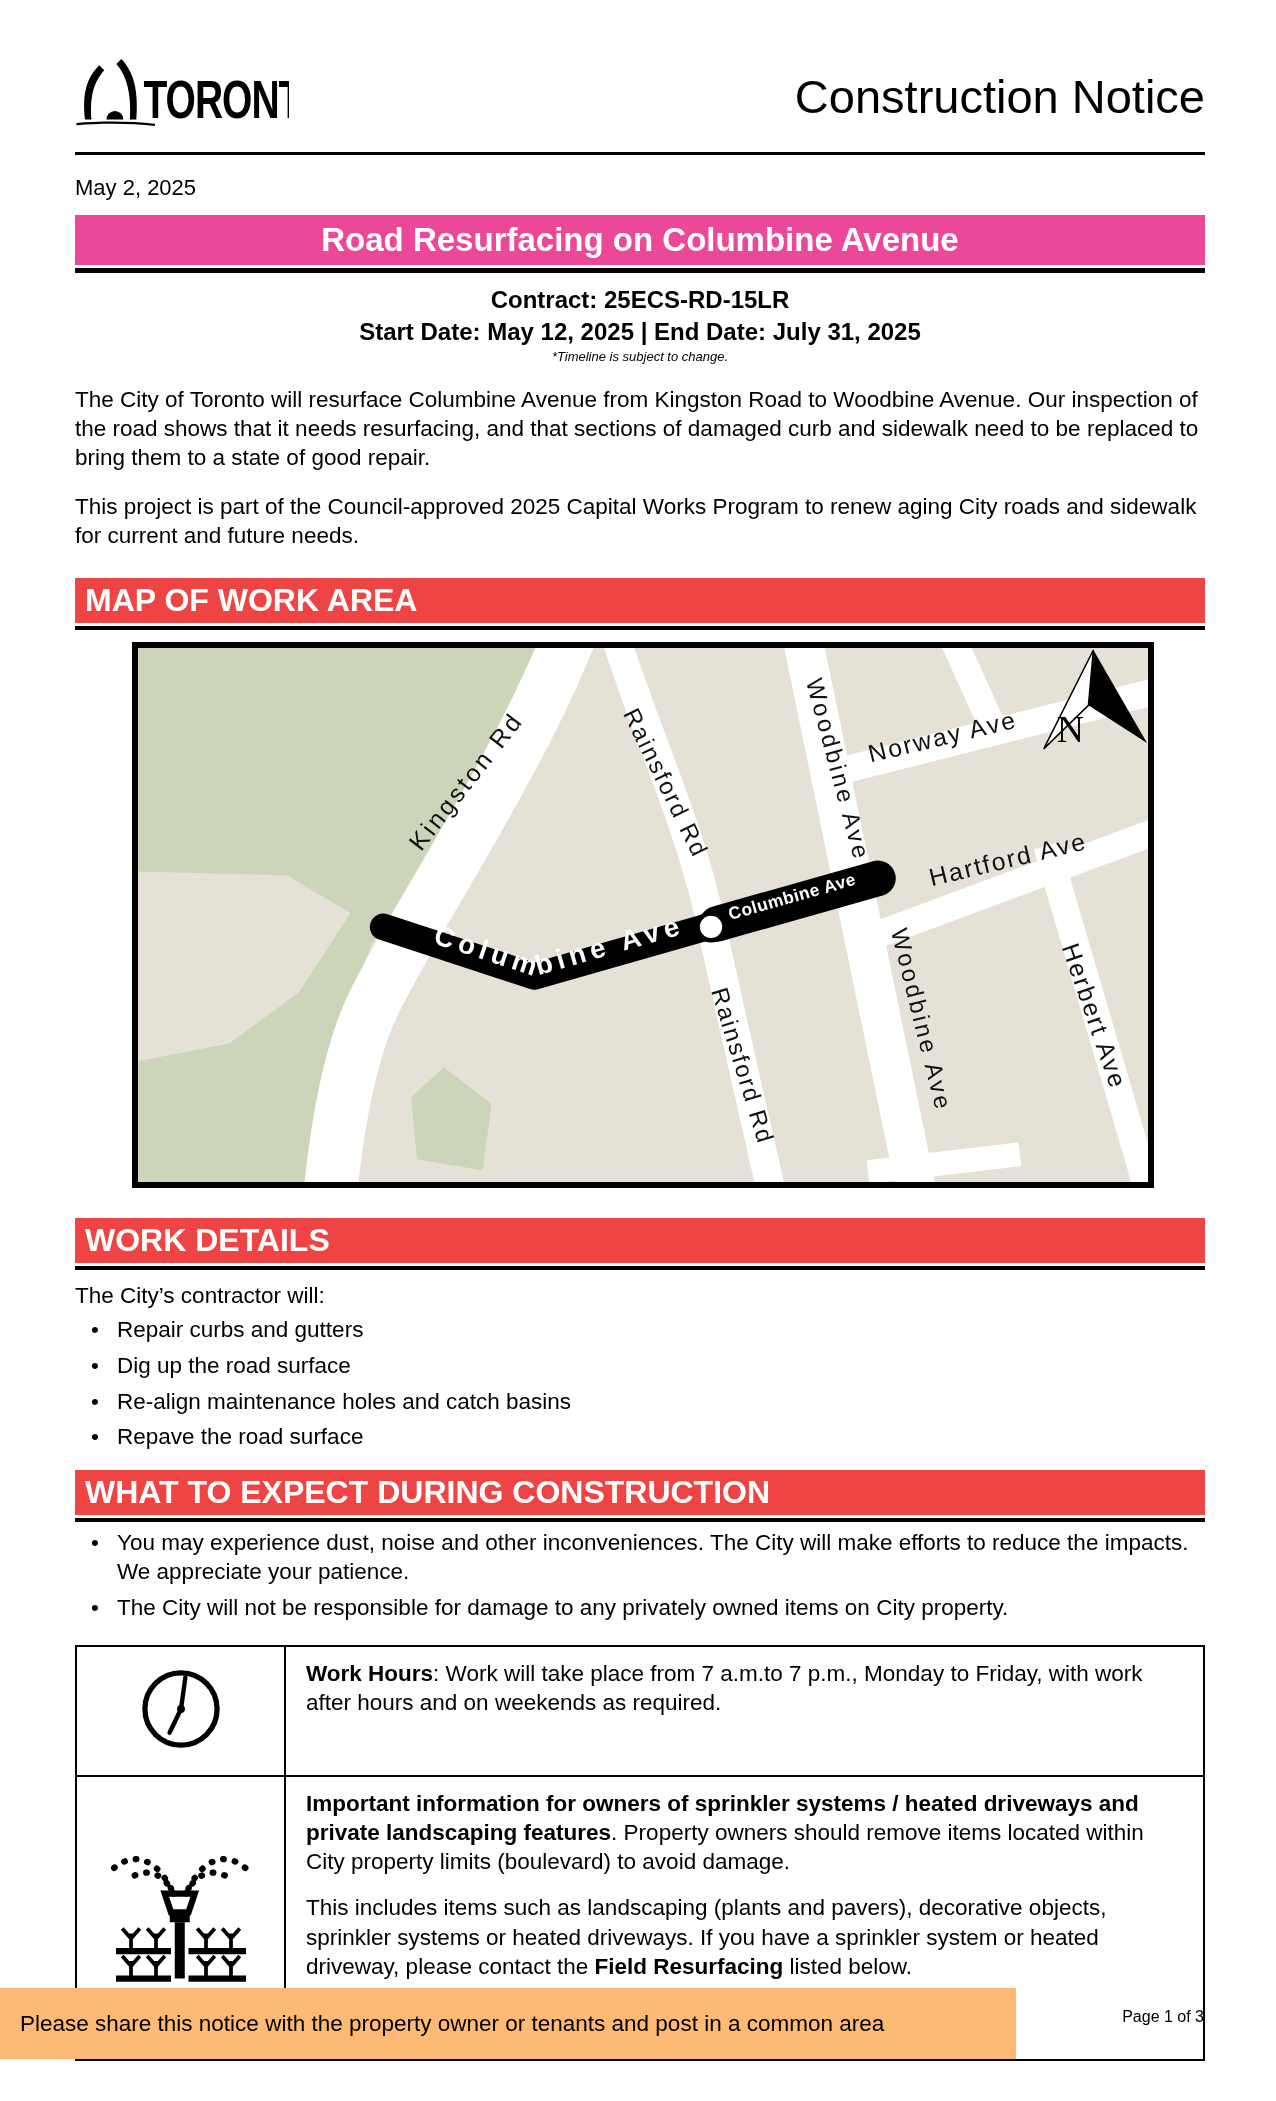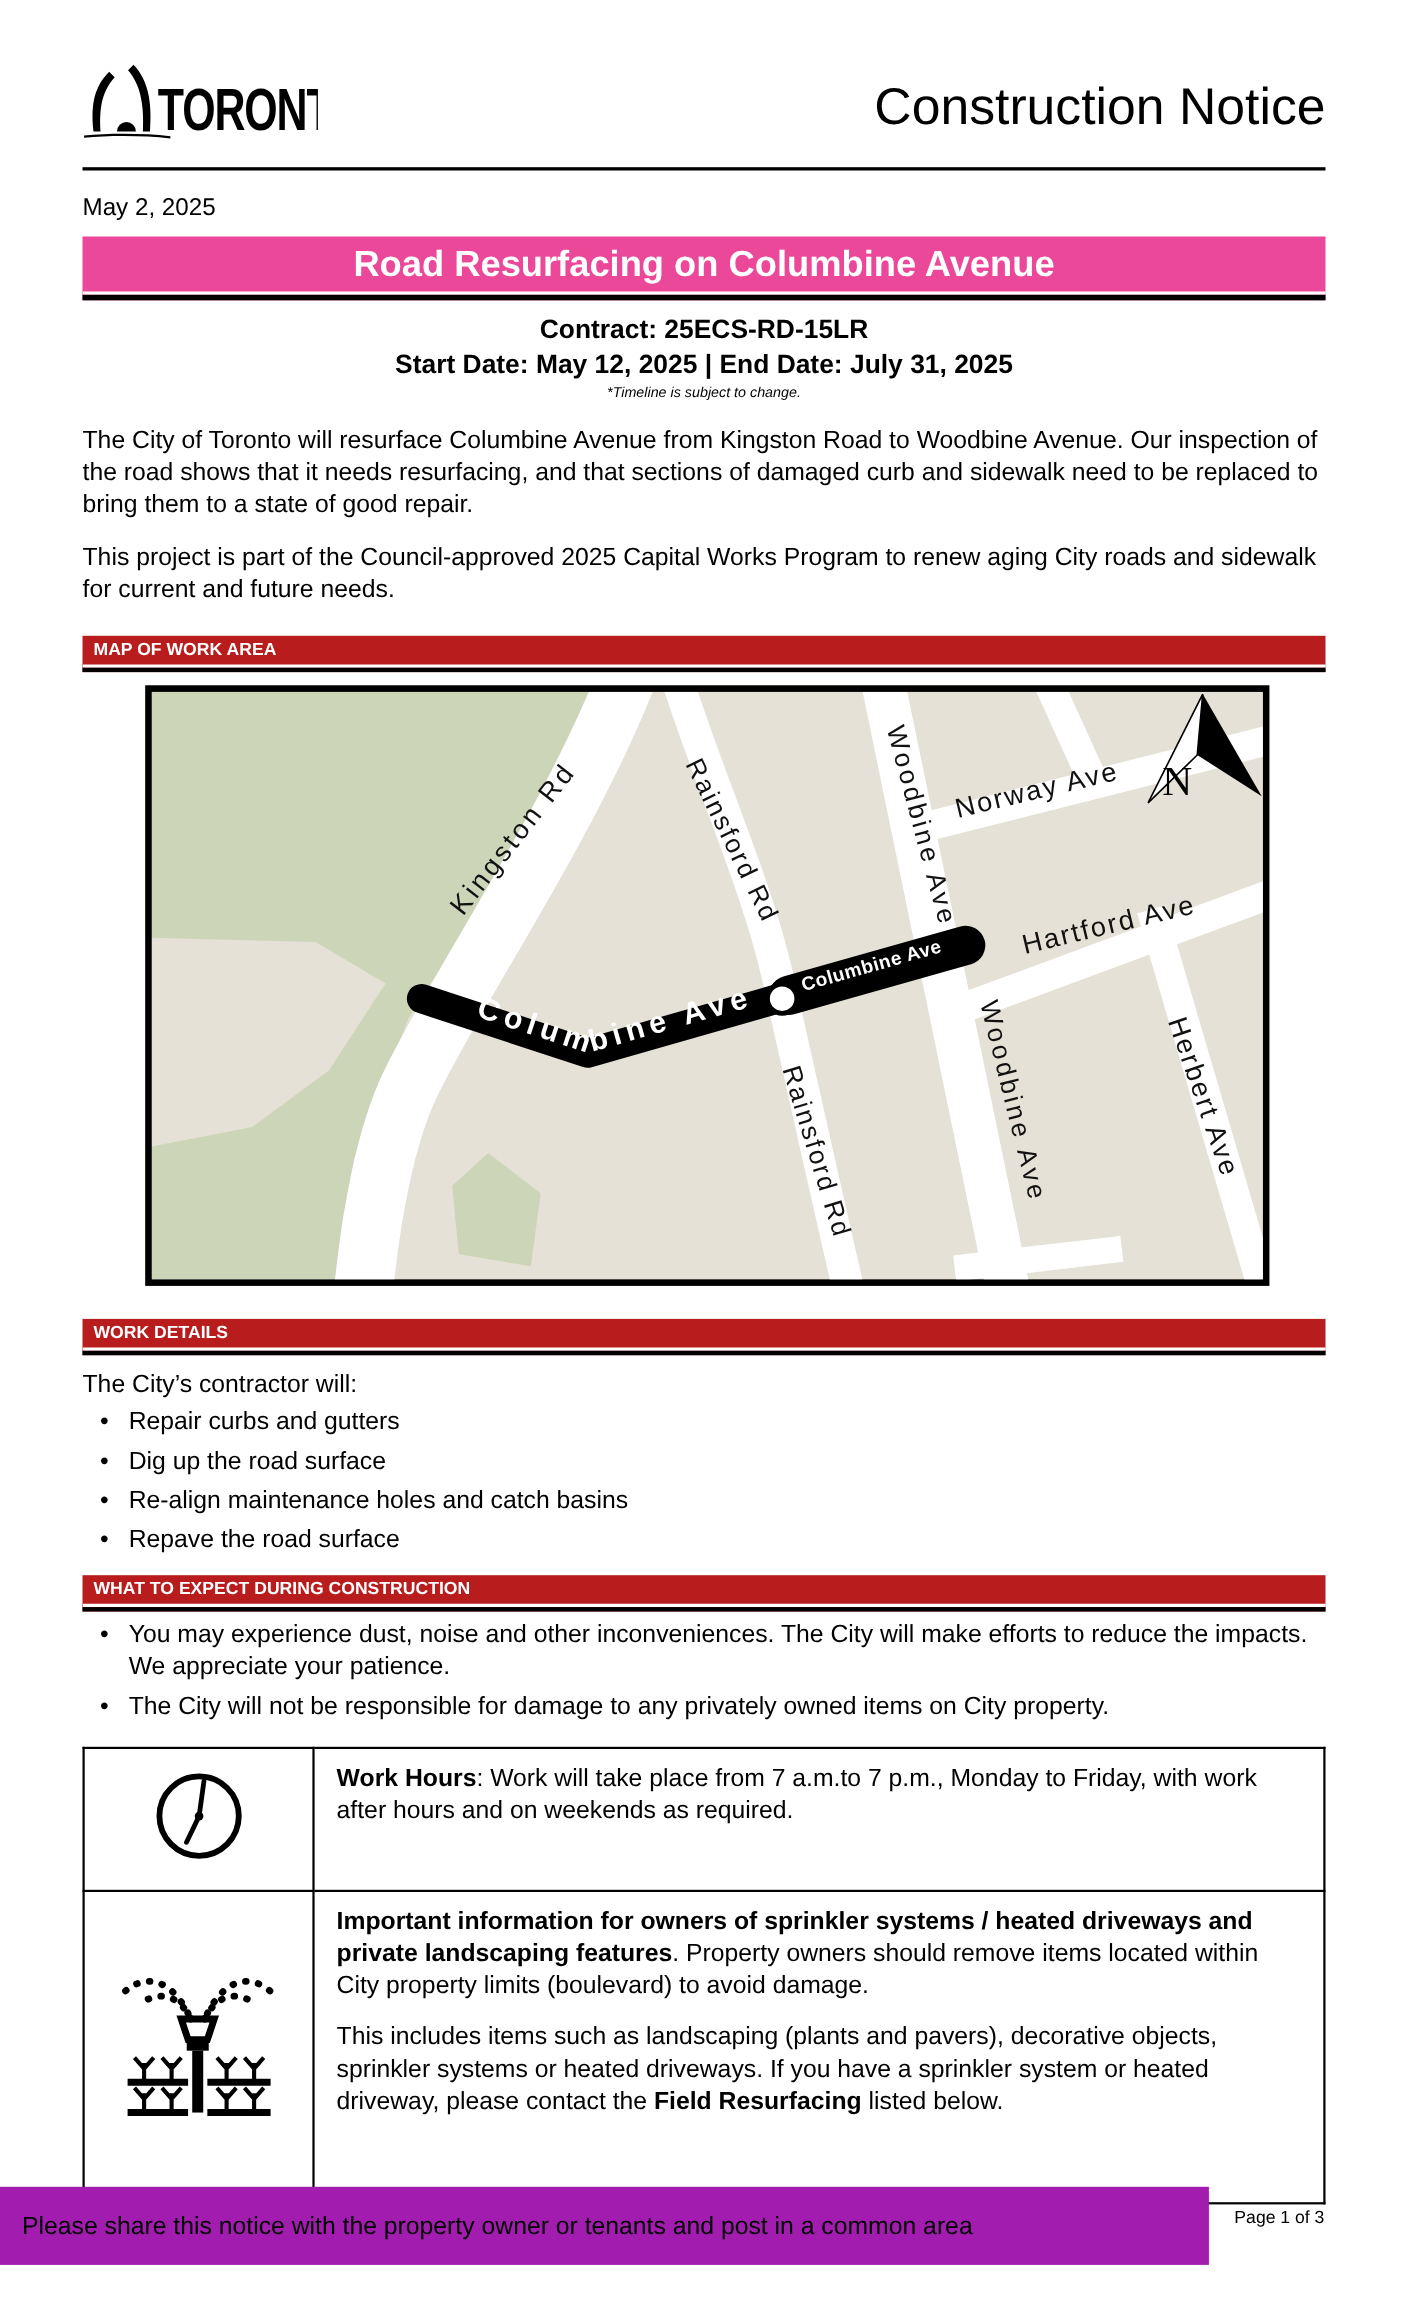--- a/index.html
+++ b/index.html
@@ -18,21 +18,21 @@
 
   .date-line { font-size:22px; margin:20px 0 14px; }
 
   
   .title-banner {
     background:#ec4899; color:#fff; text-align:center;
     font-size:33px; font-weight:bold; padding:6px 0 9px;
     box-shadow: inset 0 -3px 0 #fff; border-bottom:5px solid #000;
   }
   .section-bar {
-    background:#b91c1c; color:#fff; font-size:16px; font-weight:bold;
+    background:#ef4444; color:#fff; font-size:32px; font-weight:bold;
     padding:4px 10px 7px; box-shadow: inset 0 -3px 0 #fff; border-bottom:4px solid #000;
   }
 
   
   .contract { text-align:center; margin-top:11px; line-height:1.33; }
   .contract .c-line { font-size:24px; font-weight:bold; }
   .contract .c-note { font-size:13px; font-style:italic; font-weight:400; }
 
   .body-par { font-size:22.5px; line-height:1.28; margin-top:21px; }
 
@@ -59,22 +59,22 @@
   table.info { width:100%; border-collapse:collapse; margin-top:22px; }
   table.info td { border:2px solid #000; }
   td.icon-cell { width:209px; text-align:center; vertical-align:middle; }
   td.text-cell { padding:12px 18px 12px 20px; font-size:22.5px; line-height:1.3; vertical-align:top; }
   tr.row-hours  td { height:130px; }
   tr.row-sprink td { height:284px; }
   td.text-cell p + p { margin-top:17px; }
 
   
   .footer-bar {
-    position:absolute; left:0; top:1988px; width:1099px; height:71px;
-    background:#a21caf; display:flex; align-items:center;
+    position:absolute; left:0; top:1988px; width:1016px; height:71px;
+    background:#fdba74; display:flex; align-items:center;
     padding-left:20px; font-size:22.5px;
   }
   .page-num { position:absolute; right:72px; top:2008px; font-size:16px; }
 </style>
 </head>
 <body>
 
 <div class="page">
 
   <div class="header">

